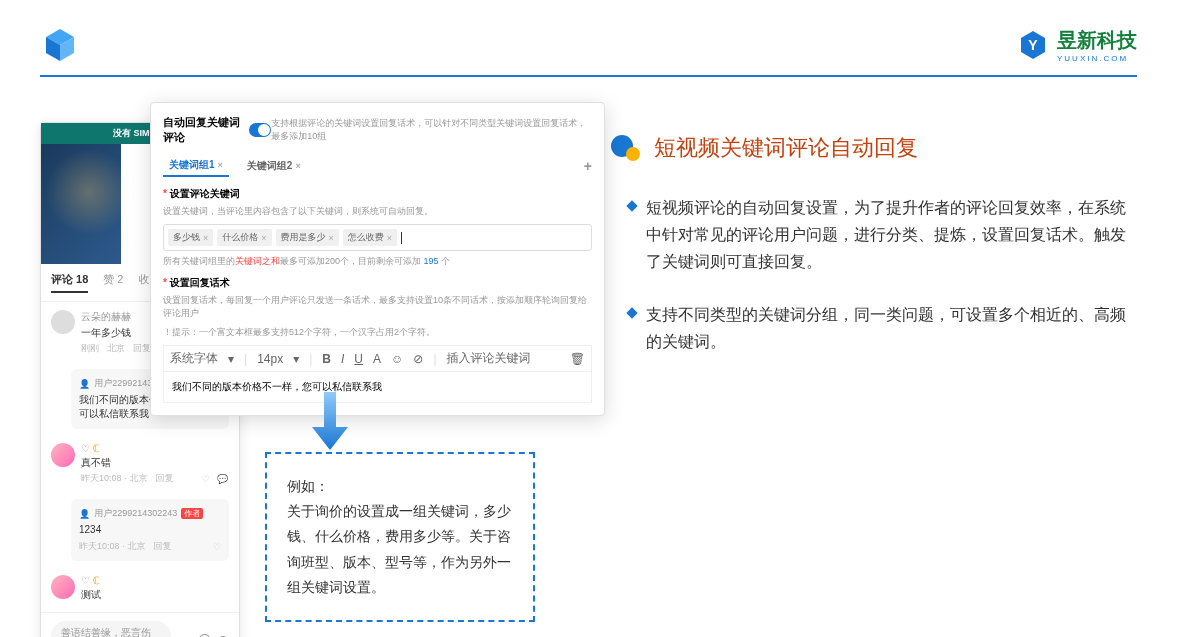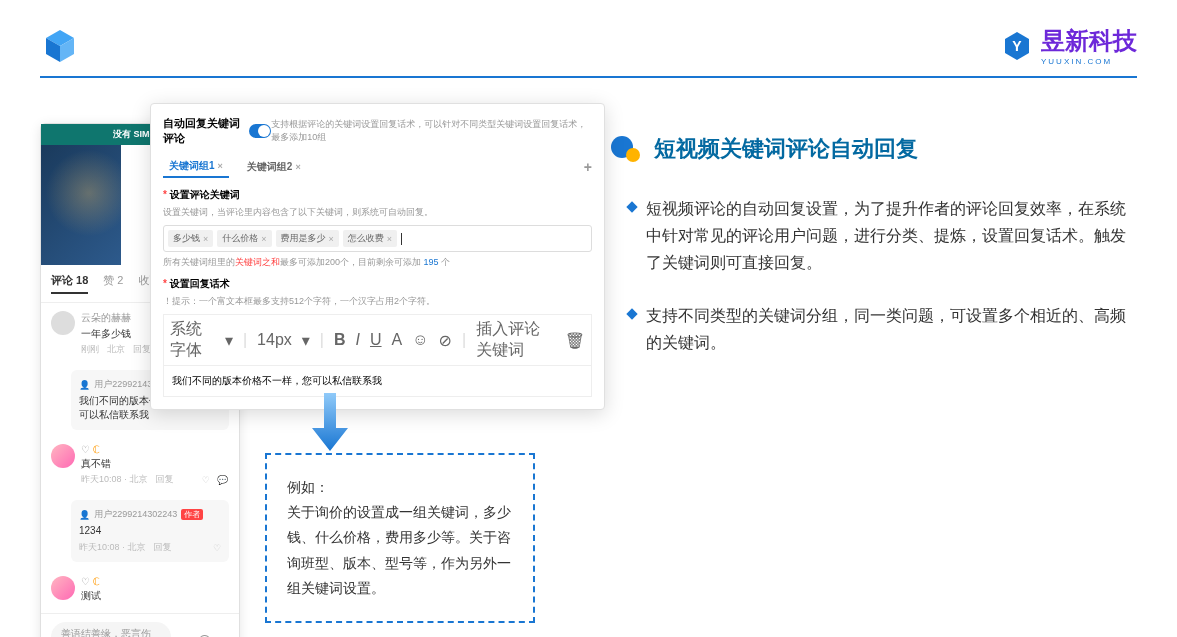--- a/index.html
+++ b/index.html
@@ -4,21 +4,21 @@
 <style>
 * { margin: 0; padding: 0; box-sizing: border-box; }
 body { width: 1177px; height: 637px; font-family: "Microsoft YaHei", sans-serif; background: #fff; position: relative; }
 
 .header { display: flex; align-items: center; padding: 25px 40px 10px 40px; justify-content: space-between; }
 .header-left { display: flex; align-items: center; gap: 15px; }
 .cube-icon { width: 40px; height: 40px; }
 .page-title { font-size: 28px; font-weight: 500; color: #333; }
 .logo-right { display: flex; align-items: center; gap: 8px; }
 .logo-hex { width: 32px; height: 32px; }
-.logo-text { font-size: 24px; font-weight: bold; color: #6d28d9; }
+.logo-text { font-size: 20px; font-weight: bold; color: #15803d; }
 .logo-sub { font-size: 8px; color: #1976d2; letter-spacing: 2px; }
 
 .divider { height: 2px; background: #1976d2; margin: 0 40px 25px 40px; }
 
 .content { display: flex; padding: 0 40px; gap: 30px; }
 .left-col { width: 540px; position: relative; }
 .right-col { flex: 1; padding-top: 30px; }
 
 
 .mobile-frame { position: absolute; left: 0; top: 20px; width: 200px; background: #fff; border: 1px solid #e0e0e0; border-radius: 6px; box-shadow: 0 2px 12px rgba(0,0,0,0.1); z-index: 1; }
@@ -67,35 +67,35 @@
 .field-hint { color: #999; font-size: 9px; margin-bottom: 6px; }
 
 .tag-input { border: 1px solid #ddd; border-radius: 3px; padding: 4px; display: flex; flex-wrap: wrap; gap: 4px; align-items: center; }
 .tag { background: #f0f0f0; border-radius: 2px; padding: 2px 5px; font-size: 9px; color: #666; display: flex; align-items: center; gap: 3px; }
 .cursor-line { width: 1px; height: 12px; background: #333; }
 
 .count-hint { color: #999; font-size: 9px; margin: 4px 0; }
 .red-text { color: #ff4444; }
 .blue-text { color: #1976d2; }
 
-.editor-toolbar { border: 1px solid #eee; border-bottom: none; padding: 4px 6px; display: flex; gap: 10px; align-items: center; font-size: 16px; color: #666; }
+.editor-toolbar { border: 1px solid #eee; border-bottom: none; padding: 4px 6px; display: flex; gap: 10px; align-items: center; font-size: 12px; color: #666; }
 .toolbar-sep { color: #ddd; }
 .toolbar-btn { cursor: pointer; }
 .editor-body { border: 1px solid #eee; padding: 8px; font-size: 10px; min-height: 30px; }
 
 
 .arrow-down { position: absolute; left: 270px; top: 290px; z-index: 3; }
 
 
 .example-box { position: absolute; left: 225px; top: 350px; width: 270px; border: 2px dashed #1976d2; padding: 20px; font-size: 14px; line-height: 1.8; color: #333; }
 
 
 .section-head { display: flex; align-items: center; gap: 12px; margin-bottom: 30px; }
 .section-icon { width: 32px; height: 32px; }
-.section-title { font-size: 22px; font-weight: 700; color: #0369a1; }
+.section-title { font-size: 22px; font-weight: 400; color: #c2410c; }
 
 .bullet-item { display: flex; gap: 10px; margin-bottom: 25px; padding-left: 18px; }
 .diamond { width: 8px; height: 8px; background: #1976d2; transform: rotate(45deg); flex-shrink: 0; margin-top: 8px; }
 .bullet-text { font-size: 16px; line-height: 1.7; color: #333; }
 </style>
 </head>
 <body>
 
 <div class="header">
   <div class="header-left">
@@ -247,20 +247,21 @@
             <span class="close-x">×</span>
           </span>
         <span class="cursor-line"></span>
       </div>
 
       <div class="count-hint">
         <span>所有关键词组里的</span><span class="red-text">关键词之和</span><span>最多可添加200个，目前剩余可添加 </span><span class="blue-text">195</span><span> 个</span>
       </div>
 
       <div class="field-label">设置回复话术</div>
+      <div class="field-hint">设置回复话术，每回复一个用户评论只发送一条话术，最多支持设置10条不同话术，按添加顺序轮询回复给评论用户</div>
       <div class="field-hint">！提示：一个富文本框最多支持512个字符，一个汉字占用2个字符。</div>
 
       <div class="editor-toolbar">
         <span class="toolbar-btn">系统字体</span>
           <span>▾</span>
         <span class="toolbar-sep">|</span>
         <span class="toolbar-btn">14px</span>
           <span>▾</span>
         <span class="toolbar-sep">|</span>
         <span class="toolbar-btn"><b>B</b></span>

